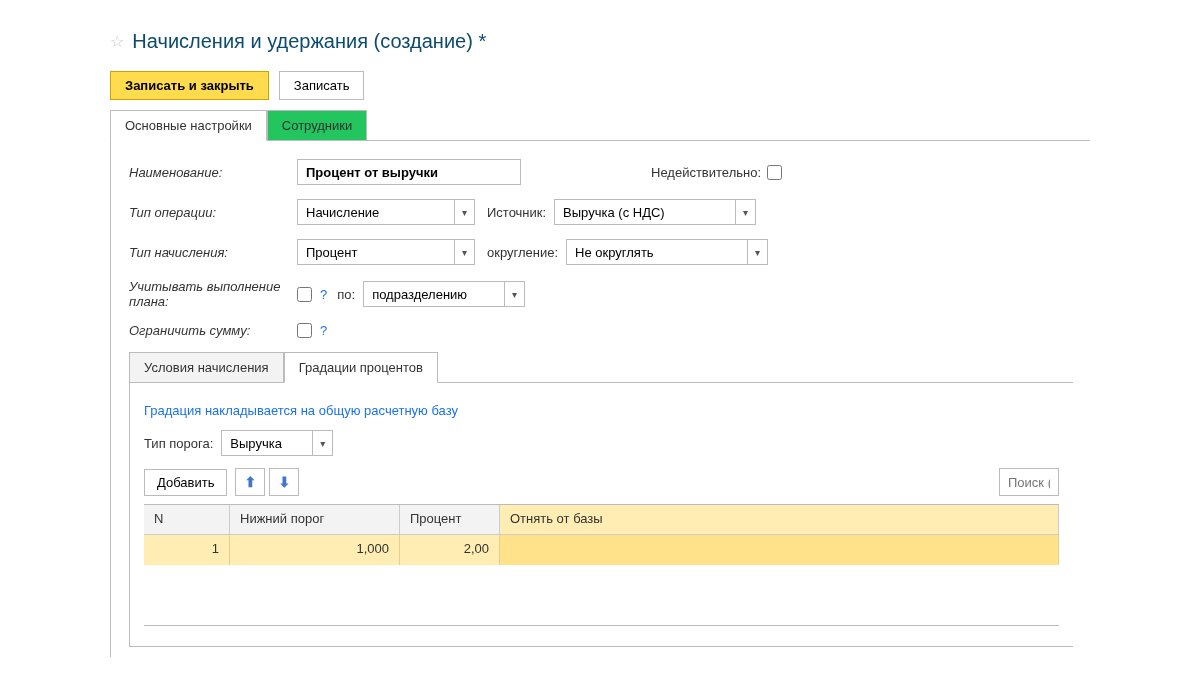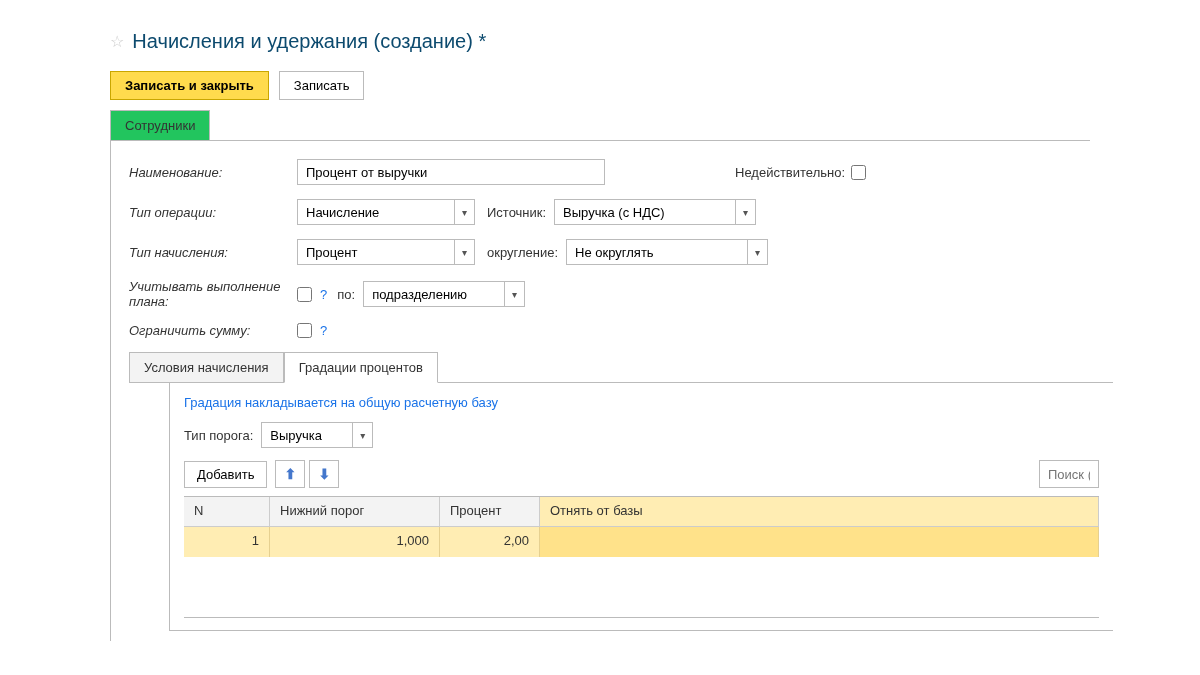--- a/index.html
+++ b/index.html
@@ -135,23 +135,22 @@
       font-size: 13px;
       margin-bottom: -1px;
     }
     .sub-tab.active {
       background: #fff;
       border-bottom: 1px solid #fff;
     }
     .sub-panel {
       border: 1px solid #bbb;
       border-right: none;
-      padding: 12px 14px;
+      padding: 20px 14px;
       width: 944px;
-      margin-left: 40px;
     }
     .info-link {
       color: #1a73e8;
       font-size: 13px;
       cursor: pointer;
     }
     .threshold-row {
       display: flex;
       align-items: center;
       margin-top: 12px;
@@ -235,28 +234,29 @@
   <span class="star-icon">☆</span>
   <h1 class="page-title">Начисления и удержания (создание) *</h1>
 </div>
 
 <div class="toolbar">
   <button class="btn-primary">Записать и закрыть</button>
   <button class="btn-secondary">Записать</button>
 </div>
 
 <div class="tabs">
+  <div class="tab active">Основные настройки</div>
   <div class="tab">Сотрудники</div>
 </div>
 
 <div class="form-area">
 
   <div class="form-row">
     <div class="form-label">Наименование:</div>
-    <input class="text-input" style="width: 308px;" value="Процент от выручки">
+    <input class="text-input" style="width: 224px; font-weight: bold;" value="Процент от выручки">
     <span style="margin-left:130px">Недействительно:</span>
     <input type="checkbox" class="checkbox" style="">
   </div>
 
   <div class="form-row">
     <div class="form-label">Тип операции:</div>
     <div class="select-wrap">
       <input style="width: 156px;" value="Начисление">
       <div class="select-btn">▾</div>
     </div>

